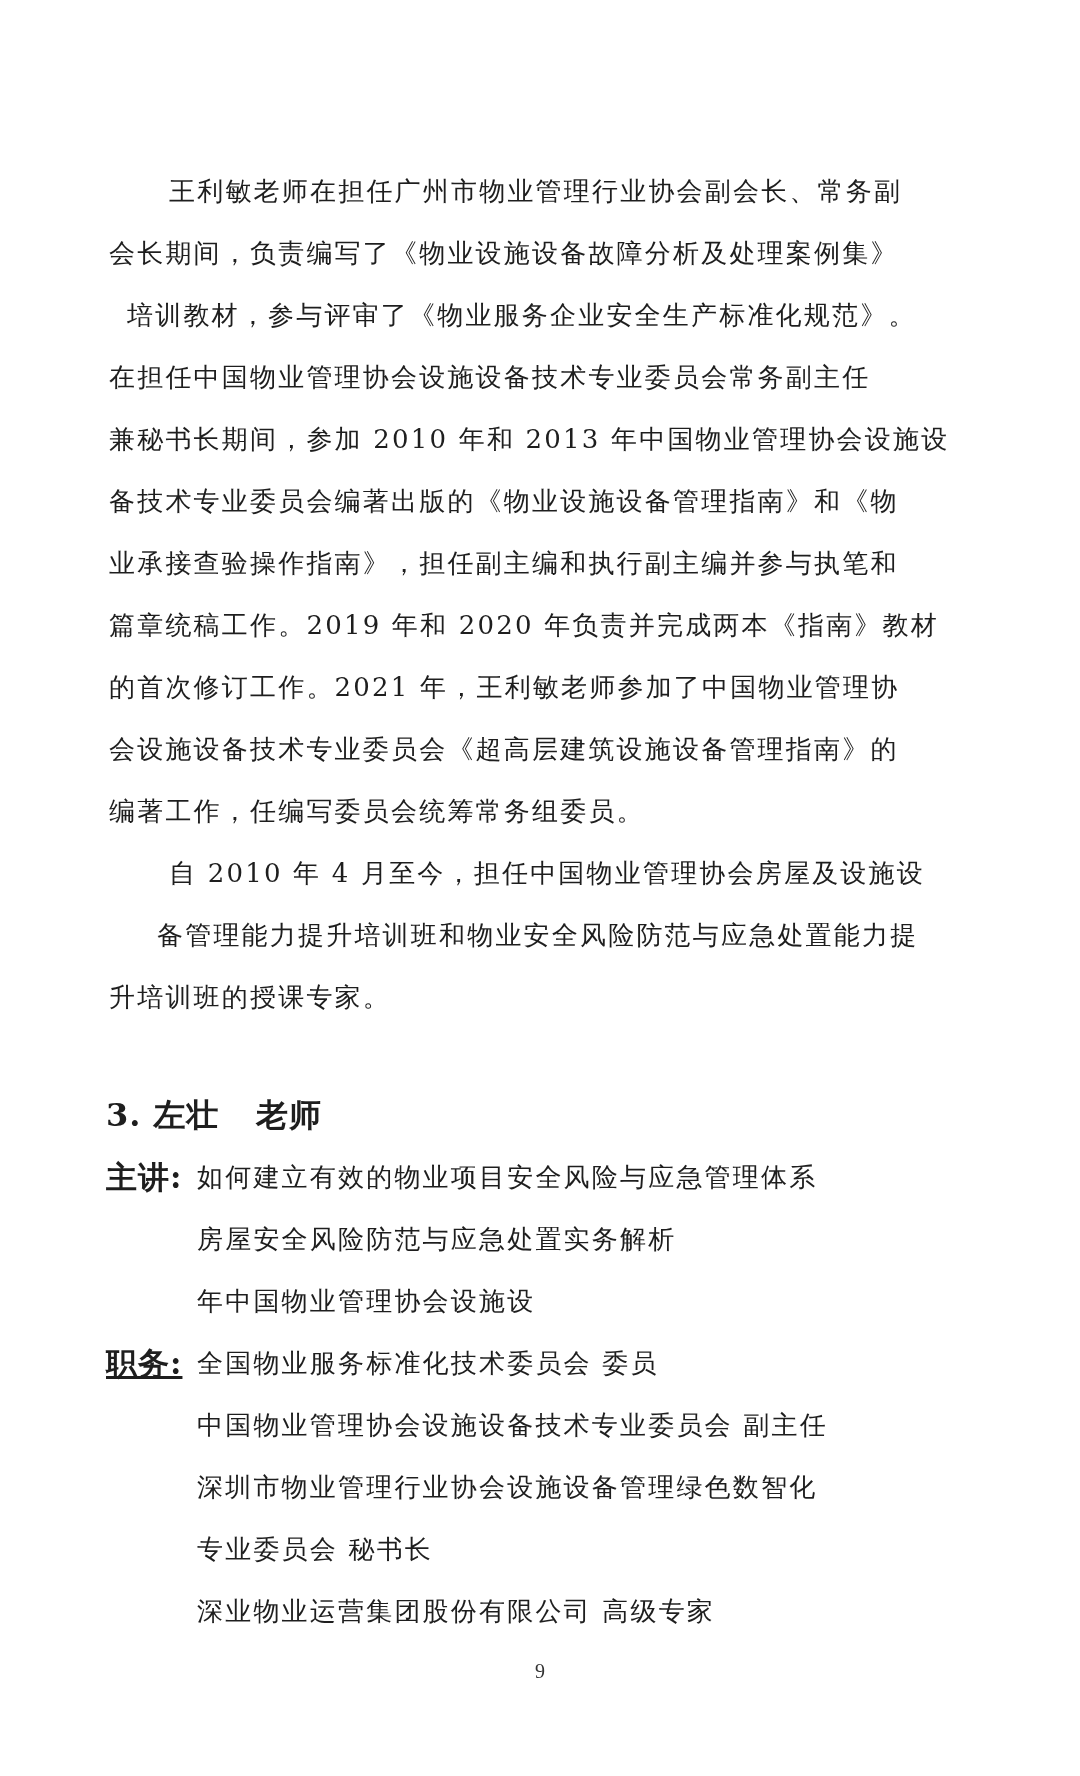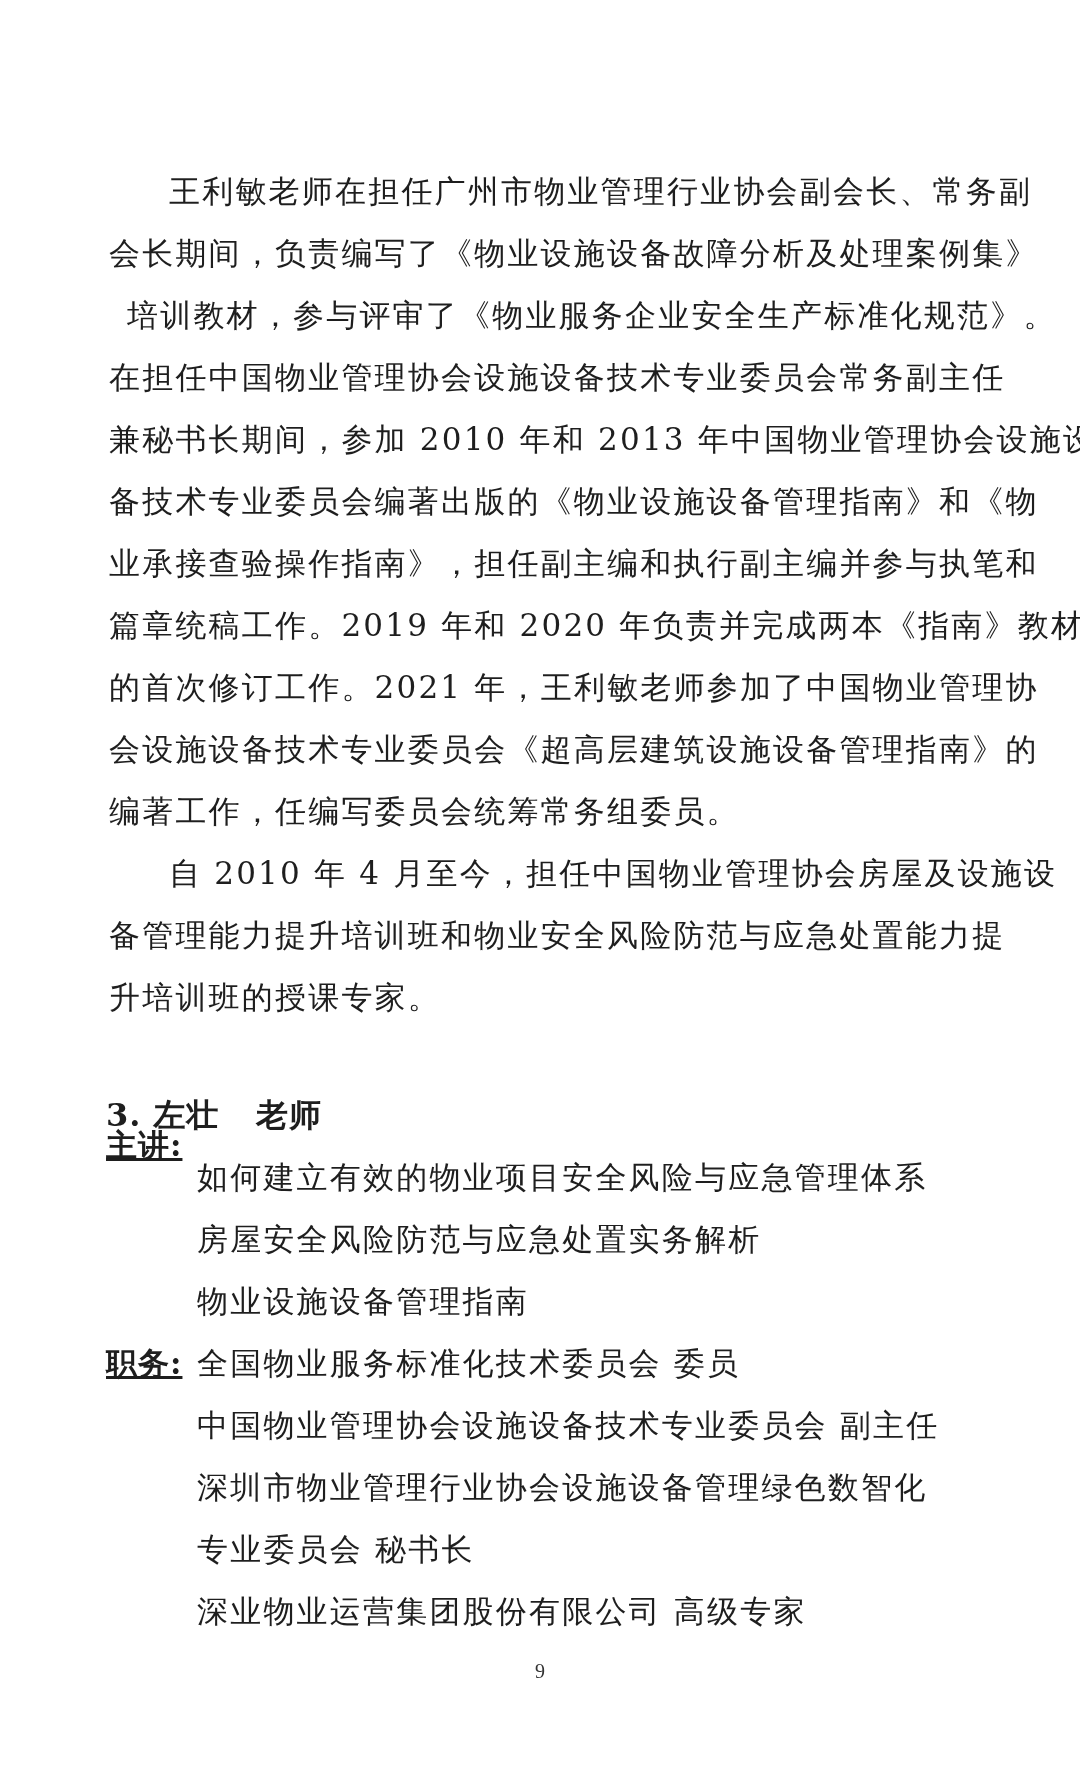--- a/index.html
+++ b/index.html
@@ -1,19 +1,19 @@
 <!DOCTYPE html>
 <html><head>
 <meta charset="utf-8">
 <style>
   html, body { margin: 0; padding: 0; background: #ffffff; }
   body { width: 1080px; height: 1776px; position: relative; overflow: hidden;
          font-family: "DejaVu Serif", "Liberation Serif", serif; color: #1e1e1e; }
   .line { position: absolute; left: 109px; height: 62px; line-height: 62px;
-          font-size: 31px; white-space: nowrap; letter-spacing: 2.2px; }
+          font-size: 26px; white-space: nowrap; letter-spacing: 2.2px; }
   .indent { left: 169px; }
   .sub { left: 197px; }
   .label { position: absolute; left: 106px; font-weight: bold; font-size: 31px;
            height: 62px; line-height: 62px; letter-spacing: 1px; }
   .heading { position: absolute; left: 106px; font-weight: bold; font-size: 32px;
              height: 62px; line-height: 62px; letter-spacing: 1px; white-space: pre; }
   .pageno { position: absolute; left: 0; width: 1080px; text-align: center; top: 1660px;
             font-size: 20px; font-family: "Liberation Serif", serif; color: #333; }
 </style>
 </head>
@@ -30,31 +30,31 @@
     <div class="line" style="top:470px;">备技术专业委员会编著出版的《物业设施设备管理指南》和《物</div>
     <div class="line" style="top:532px;">业承接查验操作指南》，担任副主编和执行副主编并参与执笔和</div>
     <div class="line" style="top:594px;">篇章统稿工作。2019 年和 2020 年负责并完成两本《指南》教材</div>
     <div class="line" style="top:656px;">的首次修订工作。2021 年，王利敏老师参加了中国物业管理协</div>
     <div class="line" style="top:718px;">会设施设备技术专业委员会《超高层建筑设施设备管理指南》的</div>
     <div class="line" style="top:780px;">编著工作，任编写委员会统筹常务组委员。</div>
   </div>
 
   <div>
     <div class="line indent" style="top:842px;">自 2010 年 4 月至今，担任中国物业管理协会房屋及设施设</div>
-    <div class="line" style="top:904px;">备管理能力提升培训班和物业安全风险防范与应急处置能力提</div>
+    <div class="line" style="top:904px;margin-left:48px;">备管理能力提升培训班和物业安全风险防范与应急处置能力提</div>
     <div class="line" style="top:966px;">升培训班的授课专家。</div>
   </div>
 
   <div>
     <div class="heading" style="top:1084px;">3. 左壮   老师</div>
 
-    <div class="label" style="top:1114px;text-decoration:underline;">主讲:</div>
+    <div class="label" style="top:1146px;">主讲:</div>
     <div class="line sub" style="top:1146px;text-align:right;">如何建立有效的物业项目安全风险与应急管理体系</div>
     <div class="line sub" style="top:1208px;">房屋安全风险防范与应急处置实务解析</div>
-    <div class="line sub" style="top:1270px;">物业设施设备管理指南</div>
+    <div class="line sub" style="top:1270px;">年中国物业管理协会设施设</div>
 
     <div class="label" style="top:1332px;text-decoration:underline;">职务:</div>
     <div class="line sub" style="top:1332px;">全国物业服务标准化技术委员会 委员</div>
     <div class="line sub" style="top:1394px;">中国物业管理协会设施设备技术专业委员会 副主任</div>
     <div class="line sub" style="top:1456px;">深圳市物业管理行业协会设施设备管理绿色数智化</div>
     <div class="line sub" style="top:1518px;">专业委员会 秘书长</div>
     <div class="line sub" style="top:1580px;text-align:right;">深业物业运营集团股份有限公司 高级专家</div>
   </div>
 
   <div class="pageno">9</div>

